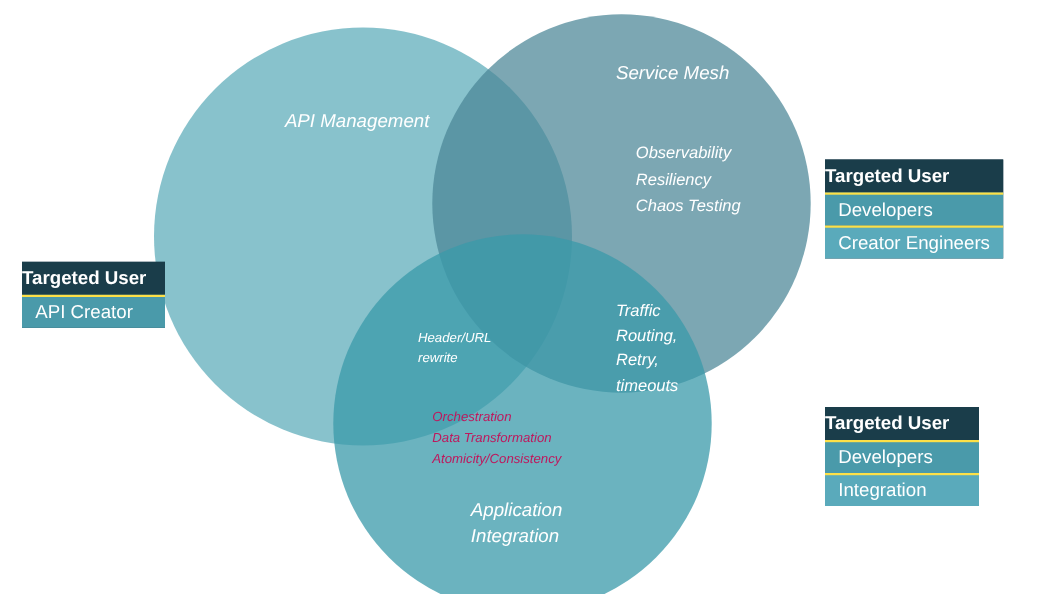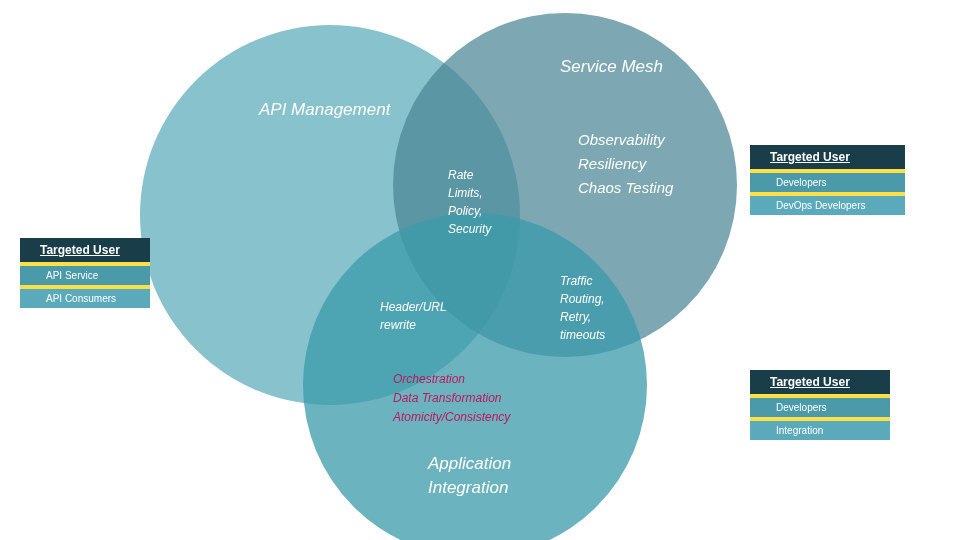--- a/index.html
+++ b/index.html
@@ -33,31 +33,30 @@
     .label.title {
       font-size: 17px;
       font-weight: 400;
     }
     .targeted-user-box {
       position: absolute;
       background: #1a3d4a;
       color: white;
     }
     .targeted-user-box .header {
-      padding: 5px 20px;
+      padding: 5px 0;
       font-weight: bold;
-      font-size: 12px;
+      font-size: 17px;
       background: #1a3d4a;
-      text-decoration: underline;
     }
     .targeted-user-box .row {
-      padding: 4px 26px;
-      font-size: 10px;
+      padding: 4px 12px;
+      font-size: 17px;
       background: #4a9aaa;
-      border-top: 4px solid #fde047;
+      border-top: 2px solid #fde047;
       color: white;
     }
     .targeted-user-box .row:nth-child(odd) {
       background: #5aaabb;
     }
   </style>
 </head>
 <body>
 
 <div class="diagram-container">
@@ -84,42 +83,38 @@
   </div>
 
   <div class="label title" style="left:428px; top:452px; color:white; text-align:left;">
     Application<br>Integration
   </div>
 
   <div class="label" style="left:393px; top:370px; color:#be185d; font-size:12px; line-height:1.6;">
     Orchestration<br>Data Transformation<br>Atomicity/Consistency
   </div>
 
-  <div class="label" style="left:448px; top:166px; color:white; font-size:12px; line-height:1.5;">
-    Rate<br>Limits,<br>Policy,<br>Security
-  </div>
 
-  <div class="label" style="left:560px; top:272px; color:white; font-size:12px; line-height:1.5;">
+  <div class="label" style="left:560px; top:272px; color:white; font-size:15px; line-height:1.5;">
     Traffic<br>Routing,<br>Retry,<br>timeouts
   </div>
 
   <div class="label" style="left:380px; top:298px; color:white; font-size:12px; line-height:1.5;">
     Header/URL<br>rewrite
   </div>
 
   <div class="targeted-user-box" style="left:20px; top:238px; min-width:130px;">
     <div class="header">Targeted User</div>
-    <div class="row">API Service</div>
-    <div class="row">API Consumers</div>
+    <div class="row">API Creator</div>
   </div>
 
   <div class="targeted-user-box" style="left:750px; top:145px; min-width:155px;">
     <div class="header">Targeted User</div>
     <div class="row">Developers</div>
-    <div class="row">DevOps Developers</div>
+    <div class="row">Creator Engineers</div>
   </div>
 
   <div class="targeted-user-box" style="left:750px; top:370px; min-width:140px;">
     <div class="header">Targeted User</div>
     <div class="row">Developers</div>
     <div class="row">Integration</div>
   </div>
 </div>
 
 </body></html>

